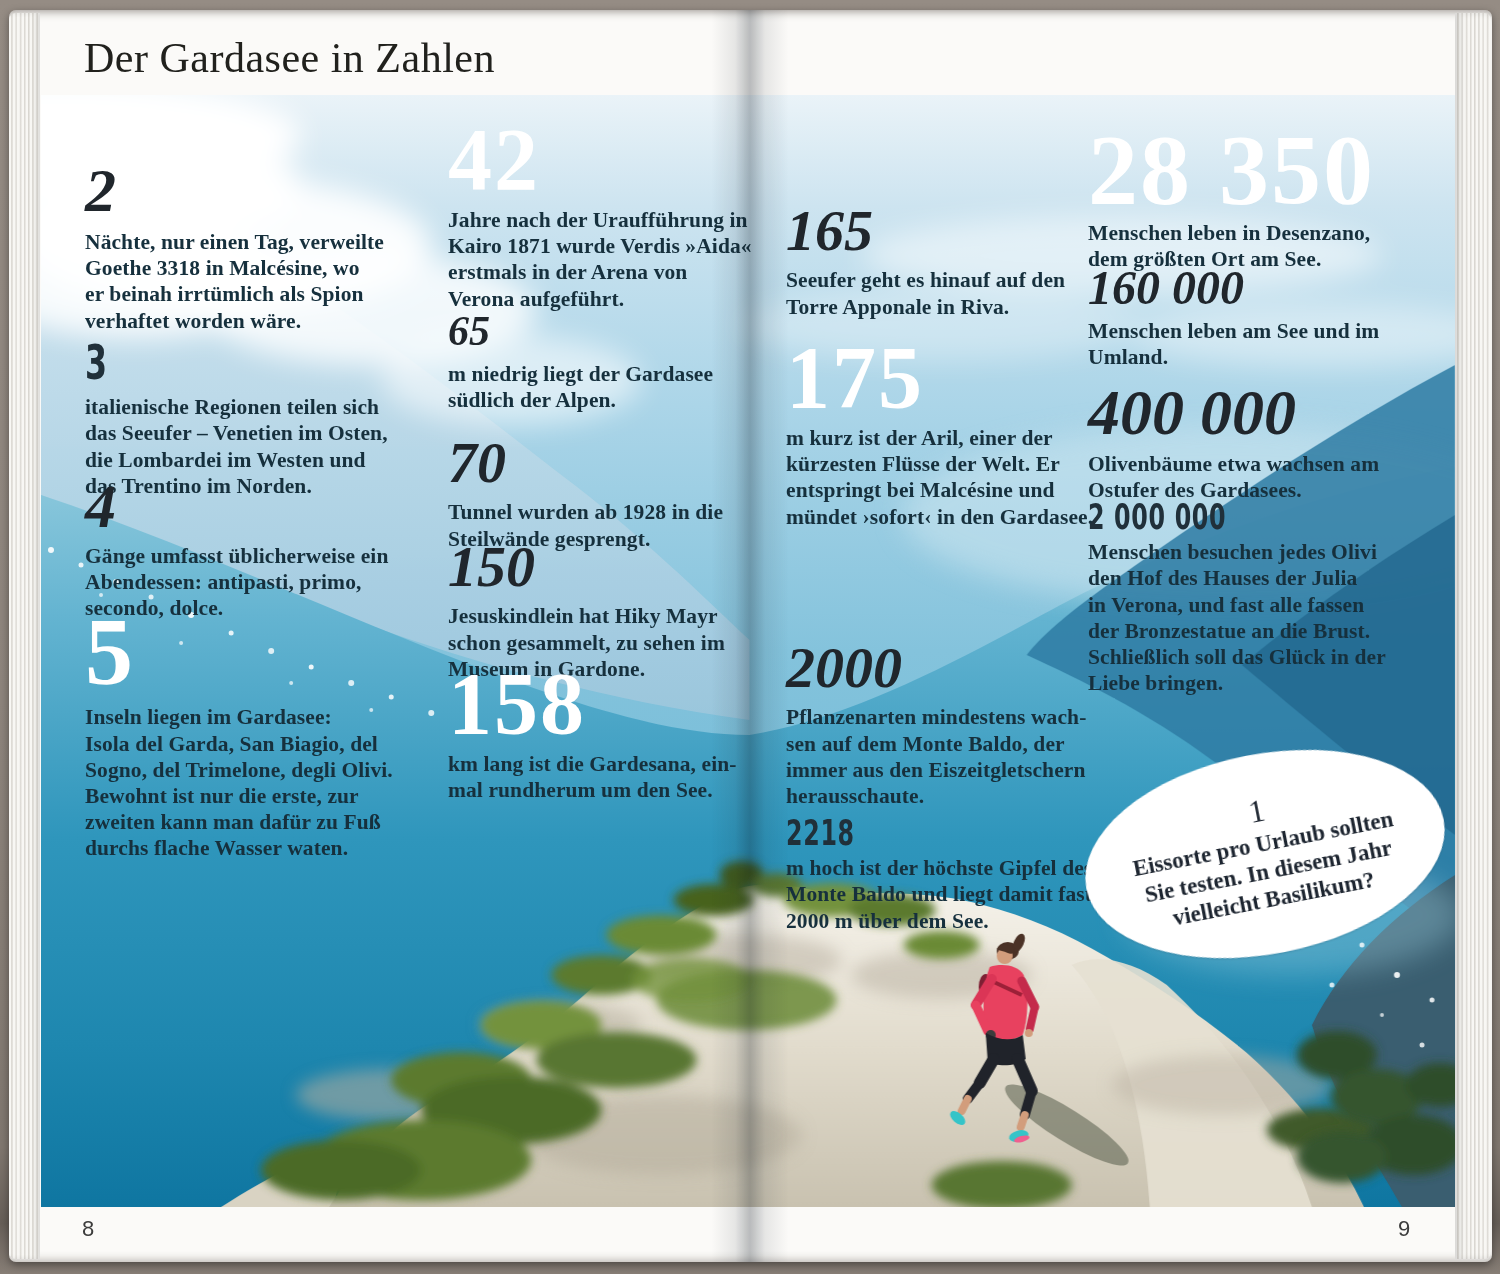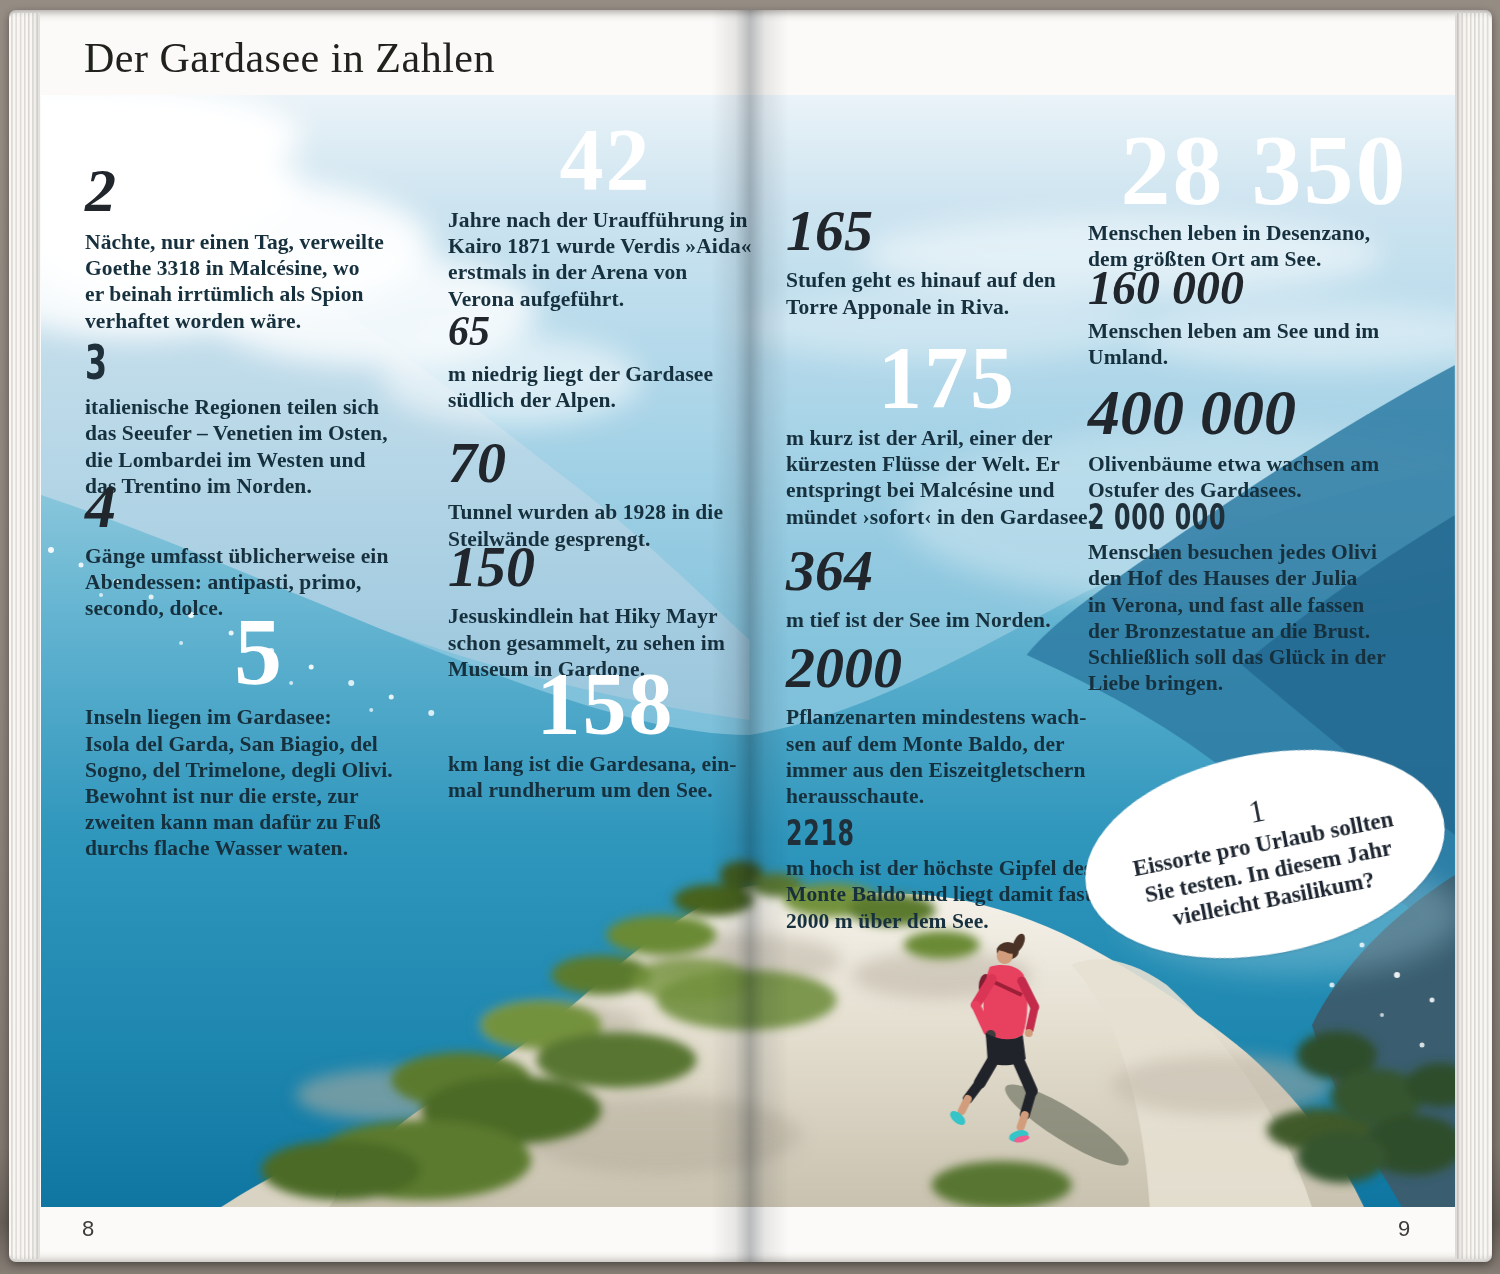--- a/index.html
+++ b/index.html
@@ -18,21 +18,21 @@
          box-shadow:inset 5px 0 6px rgba(0,0,0,.12);}
   .photo{position:absolute;left:41px;top:95px;width:1414px;height:1112px;z-index:2;}
   .photo svg{display:block;width:100%;height:100%;}
   .gutter{position:absolute;left:712px;top:10px;width:76px;height:1252px;z-index:6;pointer-events:none;
          background:linear-gradient(90deg,rgba(25,35,45,0) 0%,rgba(25,35,45,.09) 30%,rgba(12,22,32,.28) 50%,rgba(25,35,45,.09) 70%,rgba(25,35,45,0) 100%);}
   .page-title{position:absolute;left:84px;top:34px;z-index:4;font-size:42px;color:#21211d;letter-spacing:.5px;}
   .pagenum{position:absolute;z-index:4;font-family:"Liberation Sans",sans-serif;font-size:22px;color:#3c3c3c;}
   .fact{position:absolute;z-index:4;}
   .fnum{font-family:"Liberation Serif",serif;color:#20262c;line-height:.92;margin-bottom:10px;}
   .fnum.it{font-style:italic;font-weight:bold;}
-  .fnum.wh{color:#ffffff;font-weight:bold;font-style:normal;letter-spacing:2px;text-align:center;}
+  .fnum.wh{color:#ffffff;font-weight:bold;font-style:normal;letter-spacing:2px;}
   .fnum.cond{font-family:"DejaVu Sans",sans-serif;font-weight:bold;transform:scaleX(.66);transform-origin:0 50%;letter-spacing:1px;color:#20303a;}
   .ftext{font-family:"Liberation Serif",serif;font-weight:bold;font-size:21.5px;line-height:1.22;color:#16303d;white-space:pre-line;letter-spacing:.1px;}
   .bubble{position:absolute;left:1083px;top:754px;width:364px;height:200px;background:#ffffff;border-radius:50%;
           transform:rotate(-11deg);z-index:5;display:flex;flex-direction:column;align-items:center;justify-content:center;
           text-align:center;box-shadow:0 1px 2px rgba(0,30,50,.15);}
   .bubble .bnum{font-size:32px;color:#1d2530;line-height:1;margin-bottom:4px;}
   .bubble .btext{font-weight:bold;font-size:23px;line-height:1.22;color:#1d2530;white-space:pre-line;}
 </style>
 </head>
 <body>
@@ -267,33 +267,29 @@
 Museum in Gardone.</div>
   </div>
   <div class="fact" style="left:448px;top:664px;width:315px">
     <div class="fnum wh" style="font-size:88px;margin-bottom:6px">158</div>
     <div class="ftext">km lang ist die Gardesana, ein-
 mal rundherum um den See.</div>
   </div>
 
   <div class="fact" style="left:786px;top:204px;width:322px">
     <div class="fnum it" style="font-size:58px">165</div>
-    <div class="ftext">Stufen geht es hinauf auf den
+    <div class="ftext">Seeufer geht es hinauf auf den
 Torre Apponale in Riva.</div>
   </div>
   <div class="fact" style="left:786px;top:338px;width:322px">
     <div class="fnum wh" style="font-size:88px;margin-bottom:6px">175</div>
     <div class="ftext">m kurz ist der Aril, einer der
 kürzesten Flüsse der Welt. Er
 entspringt bei Malcésine und
 mündet ›sofort‹ in den Gardasee.</div>
-  </div>
-  <div class="fact" style="left:786px;top:544px;width:322px">
-    <div class="fnum it" style="font-size:58px">364</div>
-    <div class="ftext">m tief ist der See im Norden.</div>
   </div>
   <div class="fact" style="left:786px;top:641px;width:322px">
     <div class="fnum it" style="font-size:58px">2000</div>
     <div class="ftext">Pflanzenarten mindestens wach-
 sen auf dem Monte Baldo, der
 immer aus den Eiszeitgletschern
 herausschaute.</div>
   </div>
   <div class="fact" style="left:786px;top:816px;width:322px">
     <div class="fnum cond" style="font-size:36px;margin-bottom:6px">2218</div>

